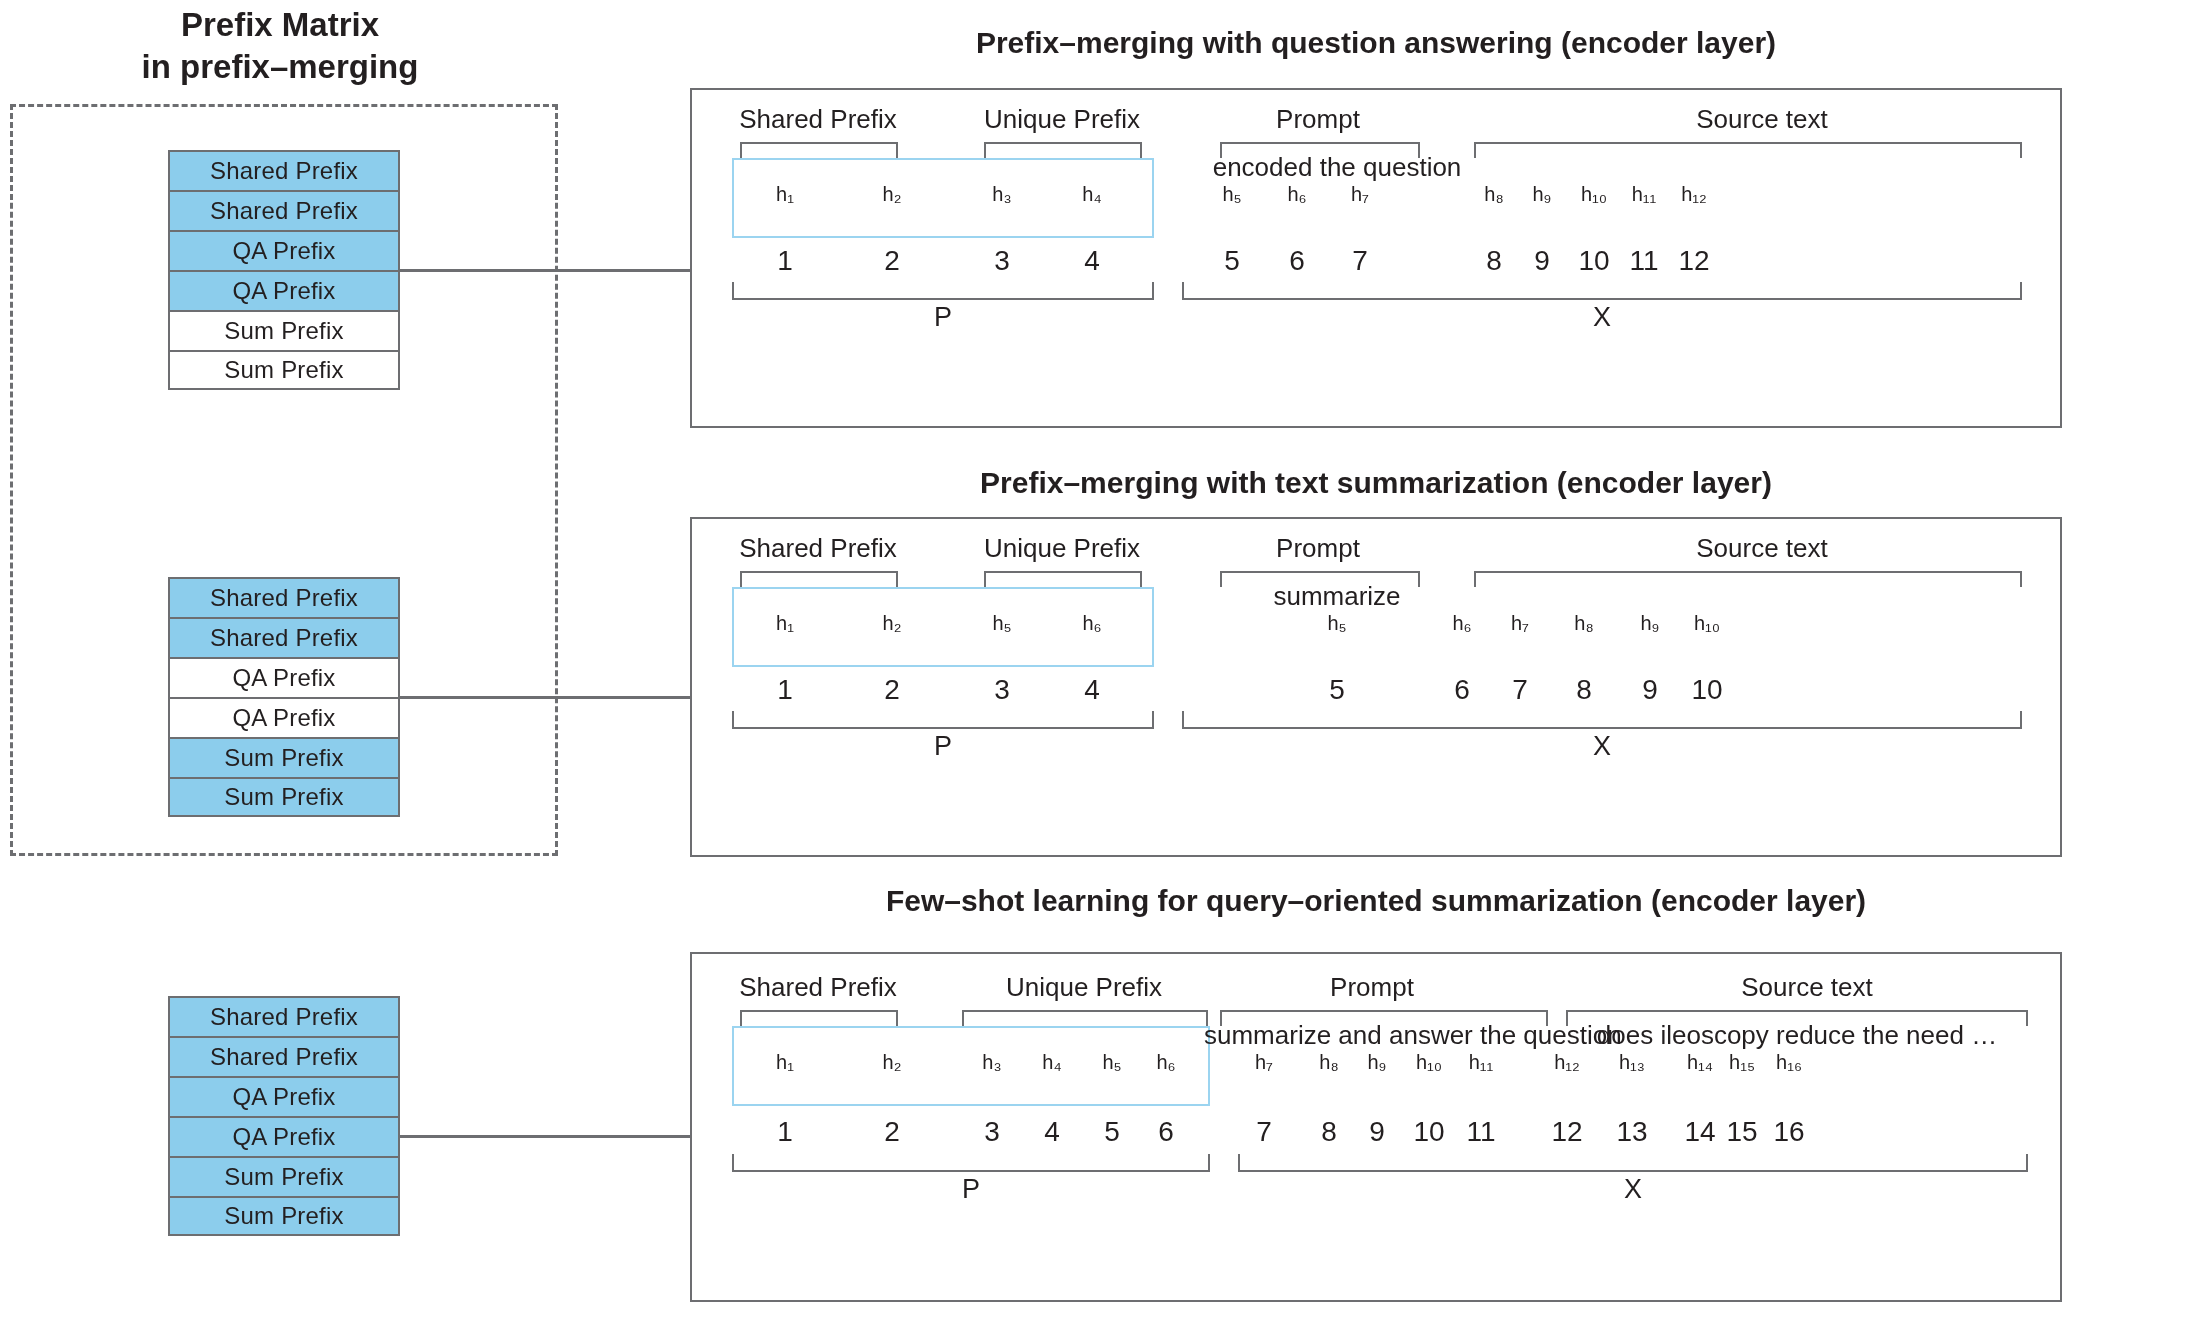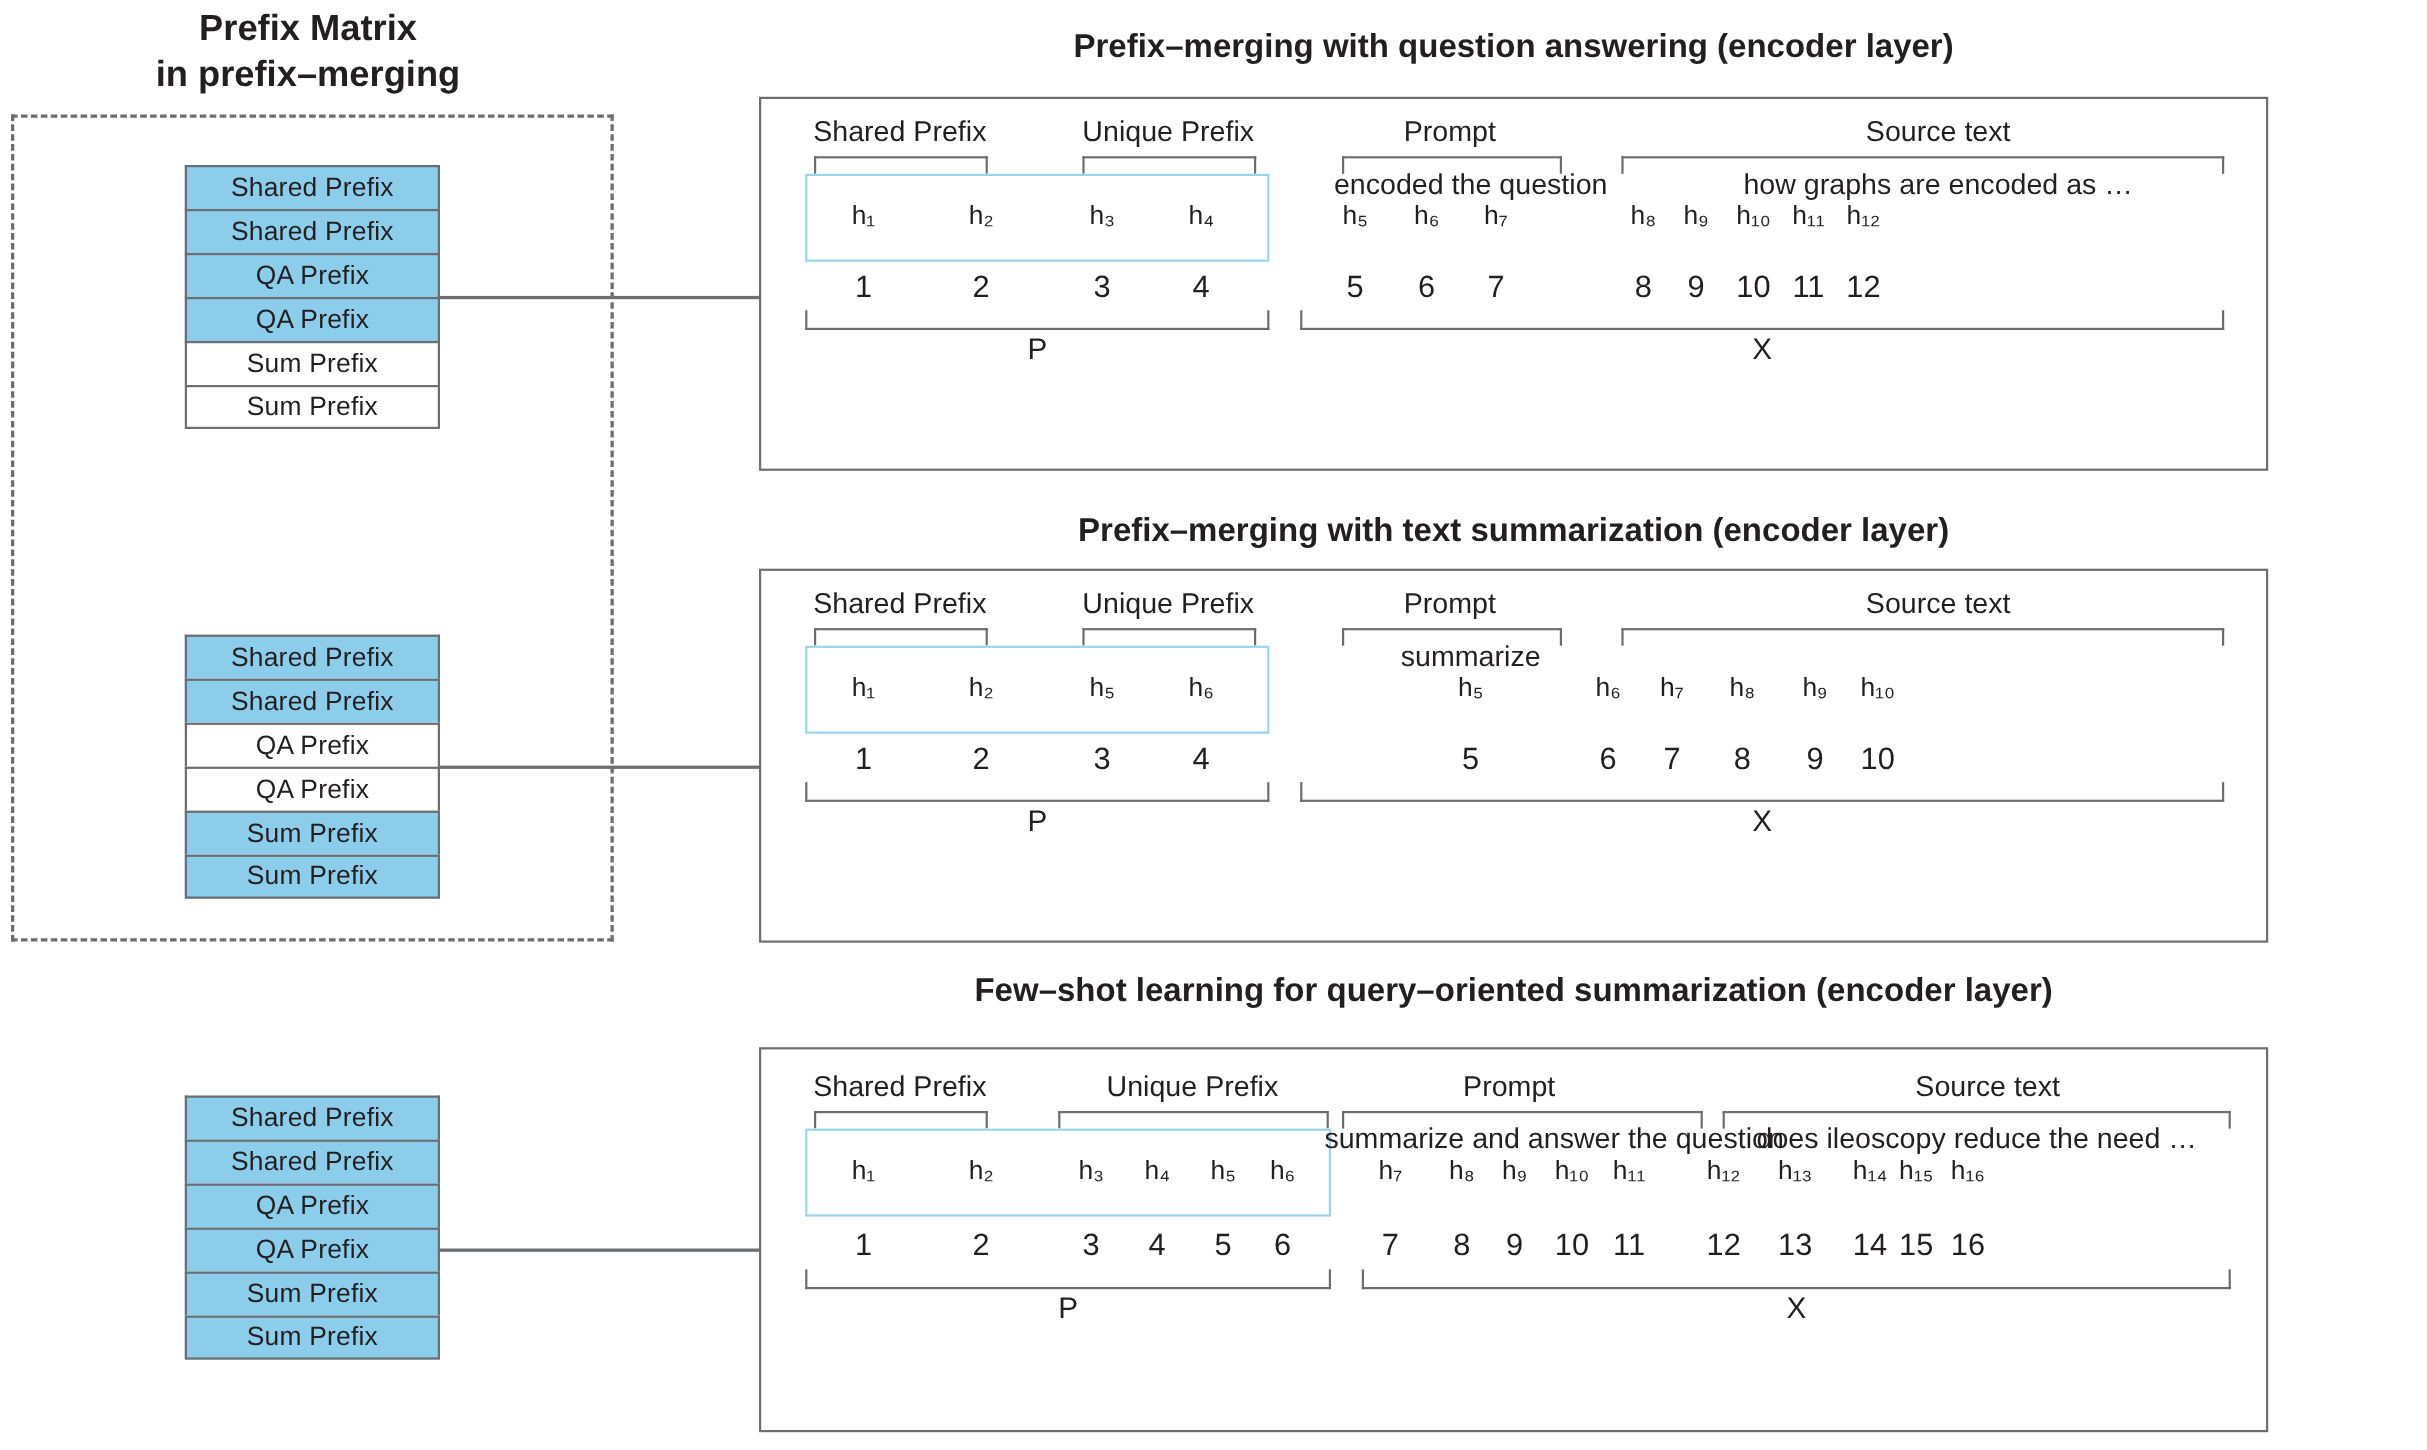--- a/index.html
+++ b/index.html
@@ -66,21 +66,21 @@
   }
   .bracket-name{
     position:absolute;font-size:27px;text-align:center;
   }
 
   .hbox{
     position:absolute;border:2px solid #9bd4f0;box-sizing:border-box;
     background:#fff;
   }
   .tok{
-    position:absolute;font-size:24px;text-align:center;white-space:nowrap;
+    position:absolute;font-size:20px;text-align:center;white-space:nowrap;
   }
   .idx{
     position:absolute;font-size:28px;text-align:center;
   }
   .phrase{
     position:absolute;font-size:26px;text-align:center;white-space:nowrap;
   }
 </style>
 </head>
 <body>
@@ -143,21 +143,20 @@
   <div class="bracket-top" style="left:782px;top:52px;width:548px;"></div>
 
   <div class="hbox" style="left:40px;top:68px;width:422px;height:80px;"></div>
 
   <div class="tok" style="left:48px;top:93px;width:90px;">h₁</div>
   <div class="tok" style="left:155px;top:93px;width:90px;">h₂</div>
   <div class="tok" style="left:265px;top:93px;width:90px;">h₃</div>
   <div class="tok" style="left:355px;top:93px;width:90px;">h₄</div>
 
   <div class="phrase" style="left:510px;top:62px;width:270px;">encoded the question</div>
-  <div class="phrase" style="left:790px;top:62px;width:560px;">how graphs are encoded as …</div>
 
   <div class="tok" style="left:500px;top:93px;width:80px;">h₅</div>
   <div class="tok" style="left:565px;top:93px;width:80px;">h₆</div>
   <div class="tok" style="left:628px;top:93px;width:80px;">h₇</div>
 
   <div class="tok" style="left:762px;top:93px;width:80px;">h₈</div>
   <div class="tok" style="left:810px;top:93px;width:80px;">h₉</div>
   <div class="tok" style="left:862px;top:93px;width:80px;">h₁₀</div>
   <div class="tok" style="left:912px;top:93px;width:80px;">h₁₁</div>
   <div class="tok" style="left:962px;top:93px;width:80px;">h₁₂</div>

